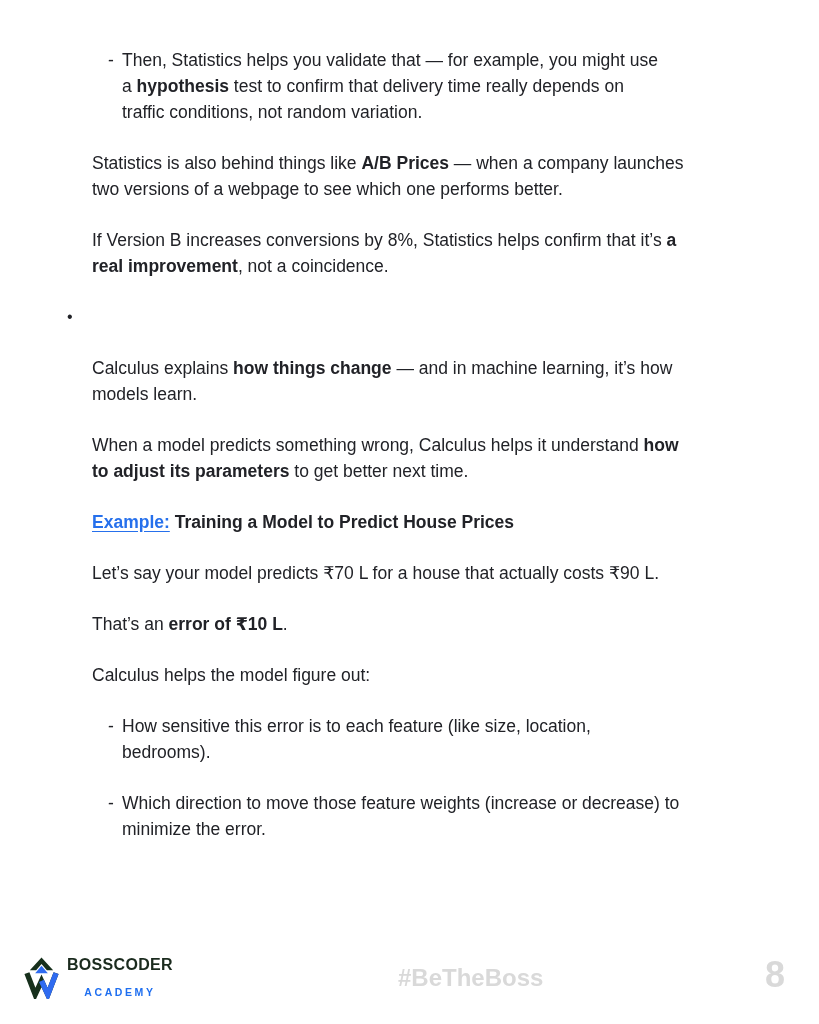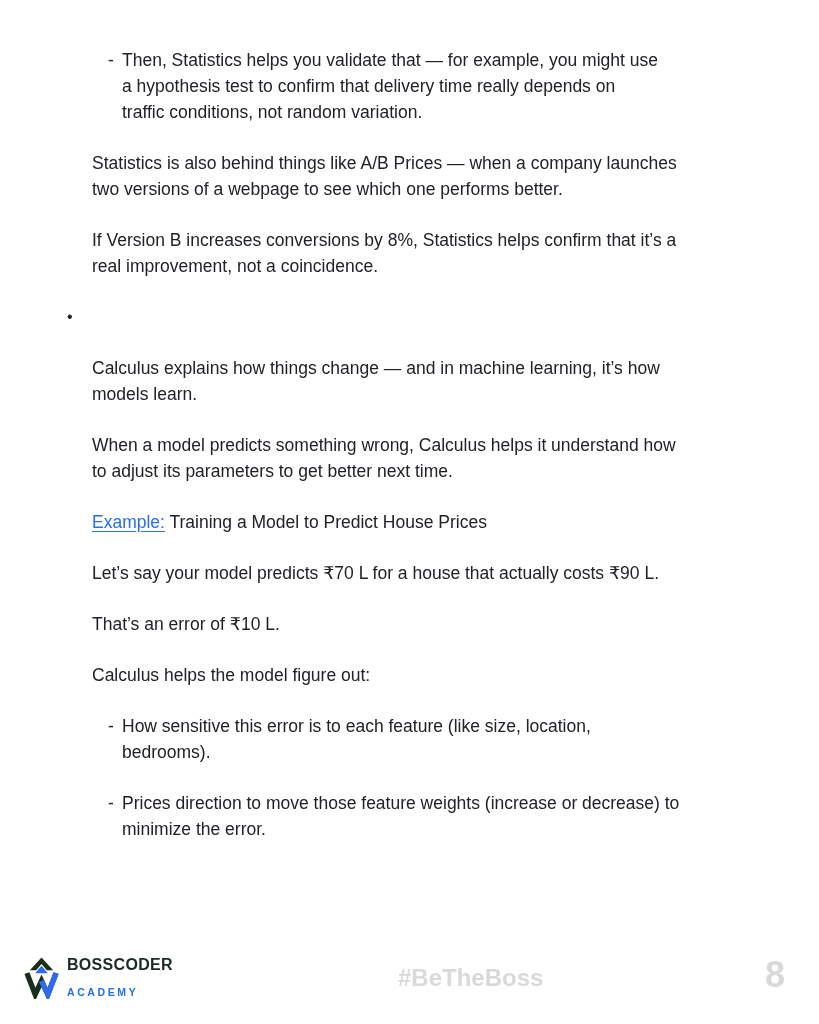--- a/index.html
+++ b/index.html
@@ -23,21 +23,21 @@
   .content{
     position:absolute;
     left:92px;top:47px;
     width:706px;
     font-size:17.5px;
     line-height:26px;
     color:var(--body-text);
   }
   .block{margin-bottom:25px;}
   .t,.para{white-space:pre-line;}
-  .b{font-weight:400;}
+  .b{font-weight:700;}
   .link{
     color:var(--link-blue);
     text-decoration:underline;
     text-underline-offset:3px;
     cursor:pointer;
   }
   .dash-item{
     display:flex;
     margin-left:16px;
   }
@@ -64,20 +64,21 @@
     color:var(--brand-dark);
     letter-spacing:0.3px;
     line-height:18px;
   }
   .brand-sub{
     font-size:10.5px;font-weight:700;
     color:var(--brand-blue);
     letter-spacing:2.6px;
     line-height:13px;
     margin-top:12px;
+    text-align:center;
   }
   .hashtag{
     position:absolute;
     left:398px;top:964px;
     font-size:24px;font-weight:700;
     color:var(--footer-muted);
   }
   .pagenum{
     position:absolute;
     right:34px;top:957px;
@@ -125,21 +126,21 @@
     <p class="block para"><span>Calculus helps the model figure out:</span></p>
 
     <div class="block dash-item">
       <span class="dash">-</span>
       <div class="t"><span>How sensitive this error is to each feature (like size, location,
 bedrooms).</span></div>
     </div>
 
     <div class="block dash-item">
       <span class="dash">-</span>
-      <div class="t"><span>Prices direction to move those feature weights (increase or decrease) to
+      <div class="t"><span>Which direction to move those feature weights (increase or decrease) to
 minimize the error.</span></div>
     </div>
 
   </main>
 
   <footer>
 
     <div class="brand">
       <svg class="mark" viewBox="0 0 36 42" xmlns="http://www.w3.org/2000/svg">
         <polygon points="18,0 30,13 23.5,13 18,6.5 12.5,13 6,13" fill="var(--logo-dark-green)"></polygon>

